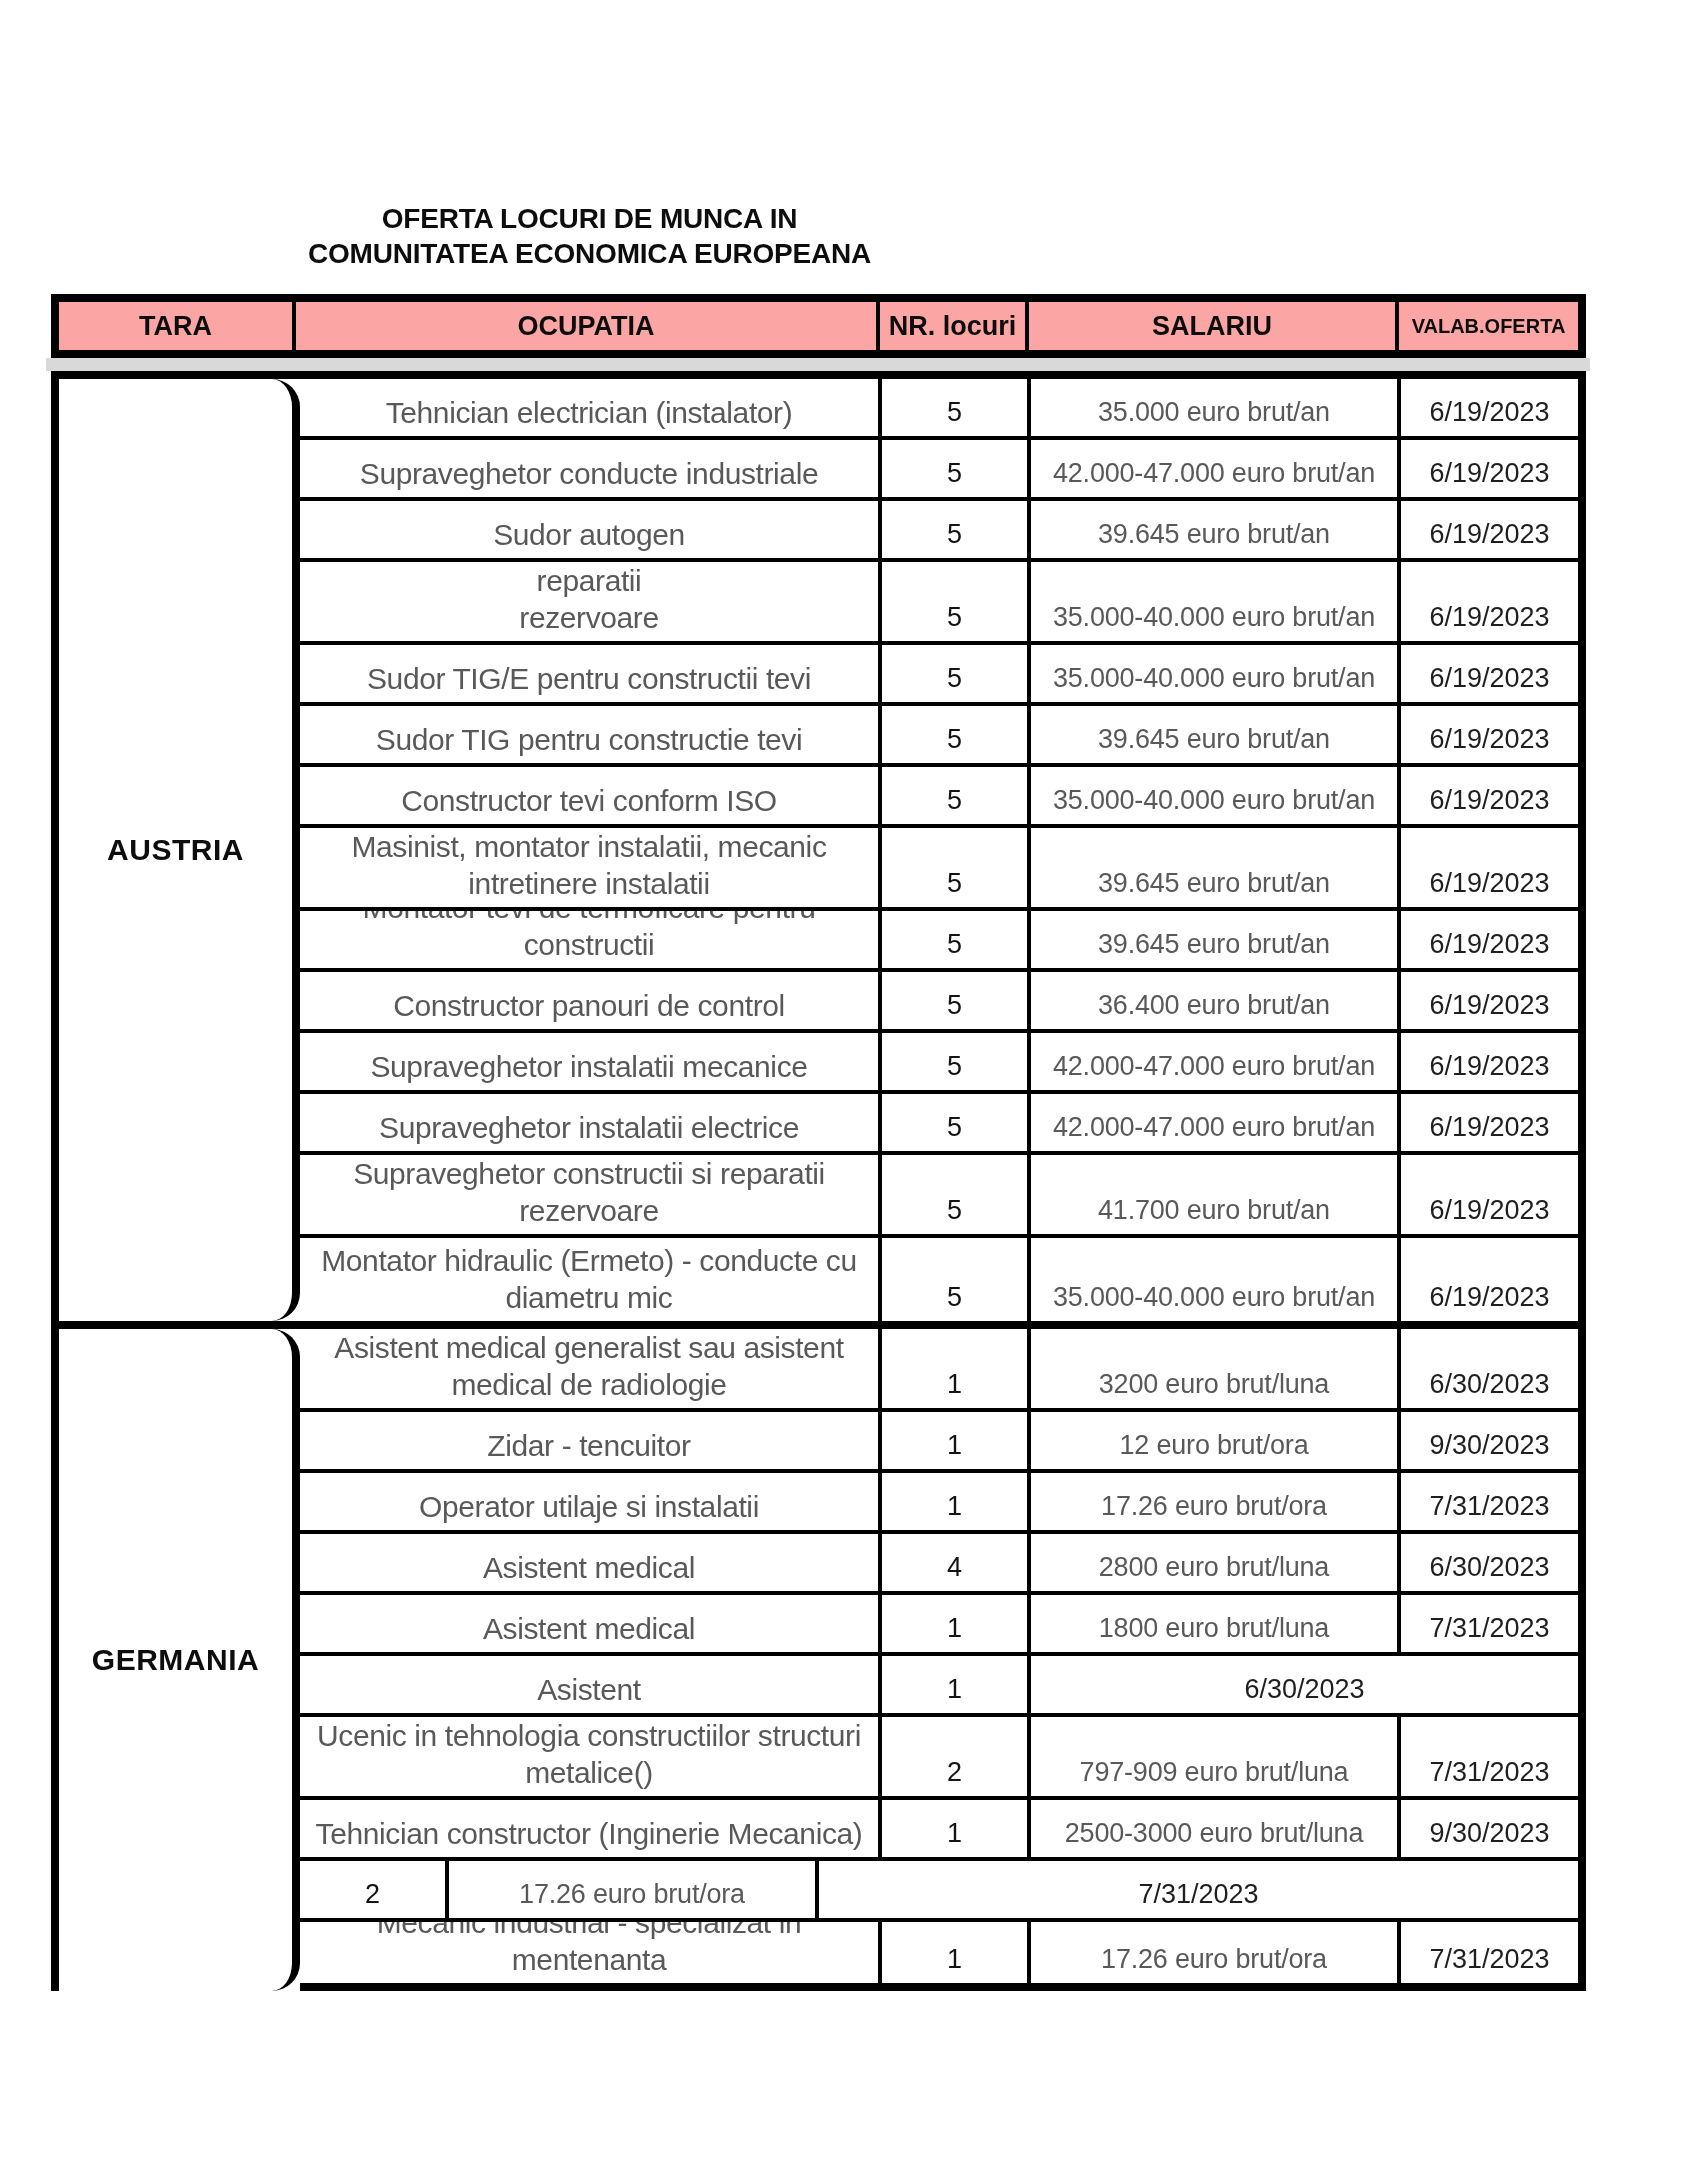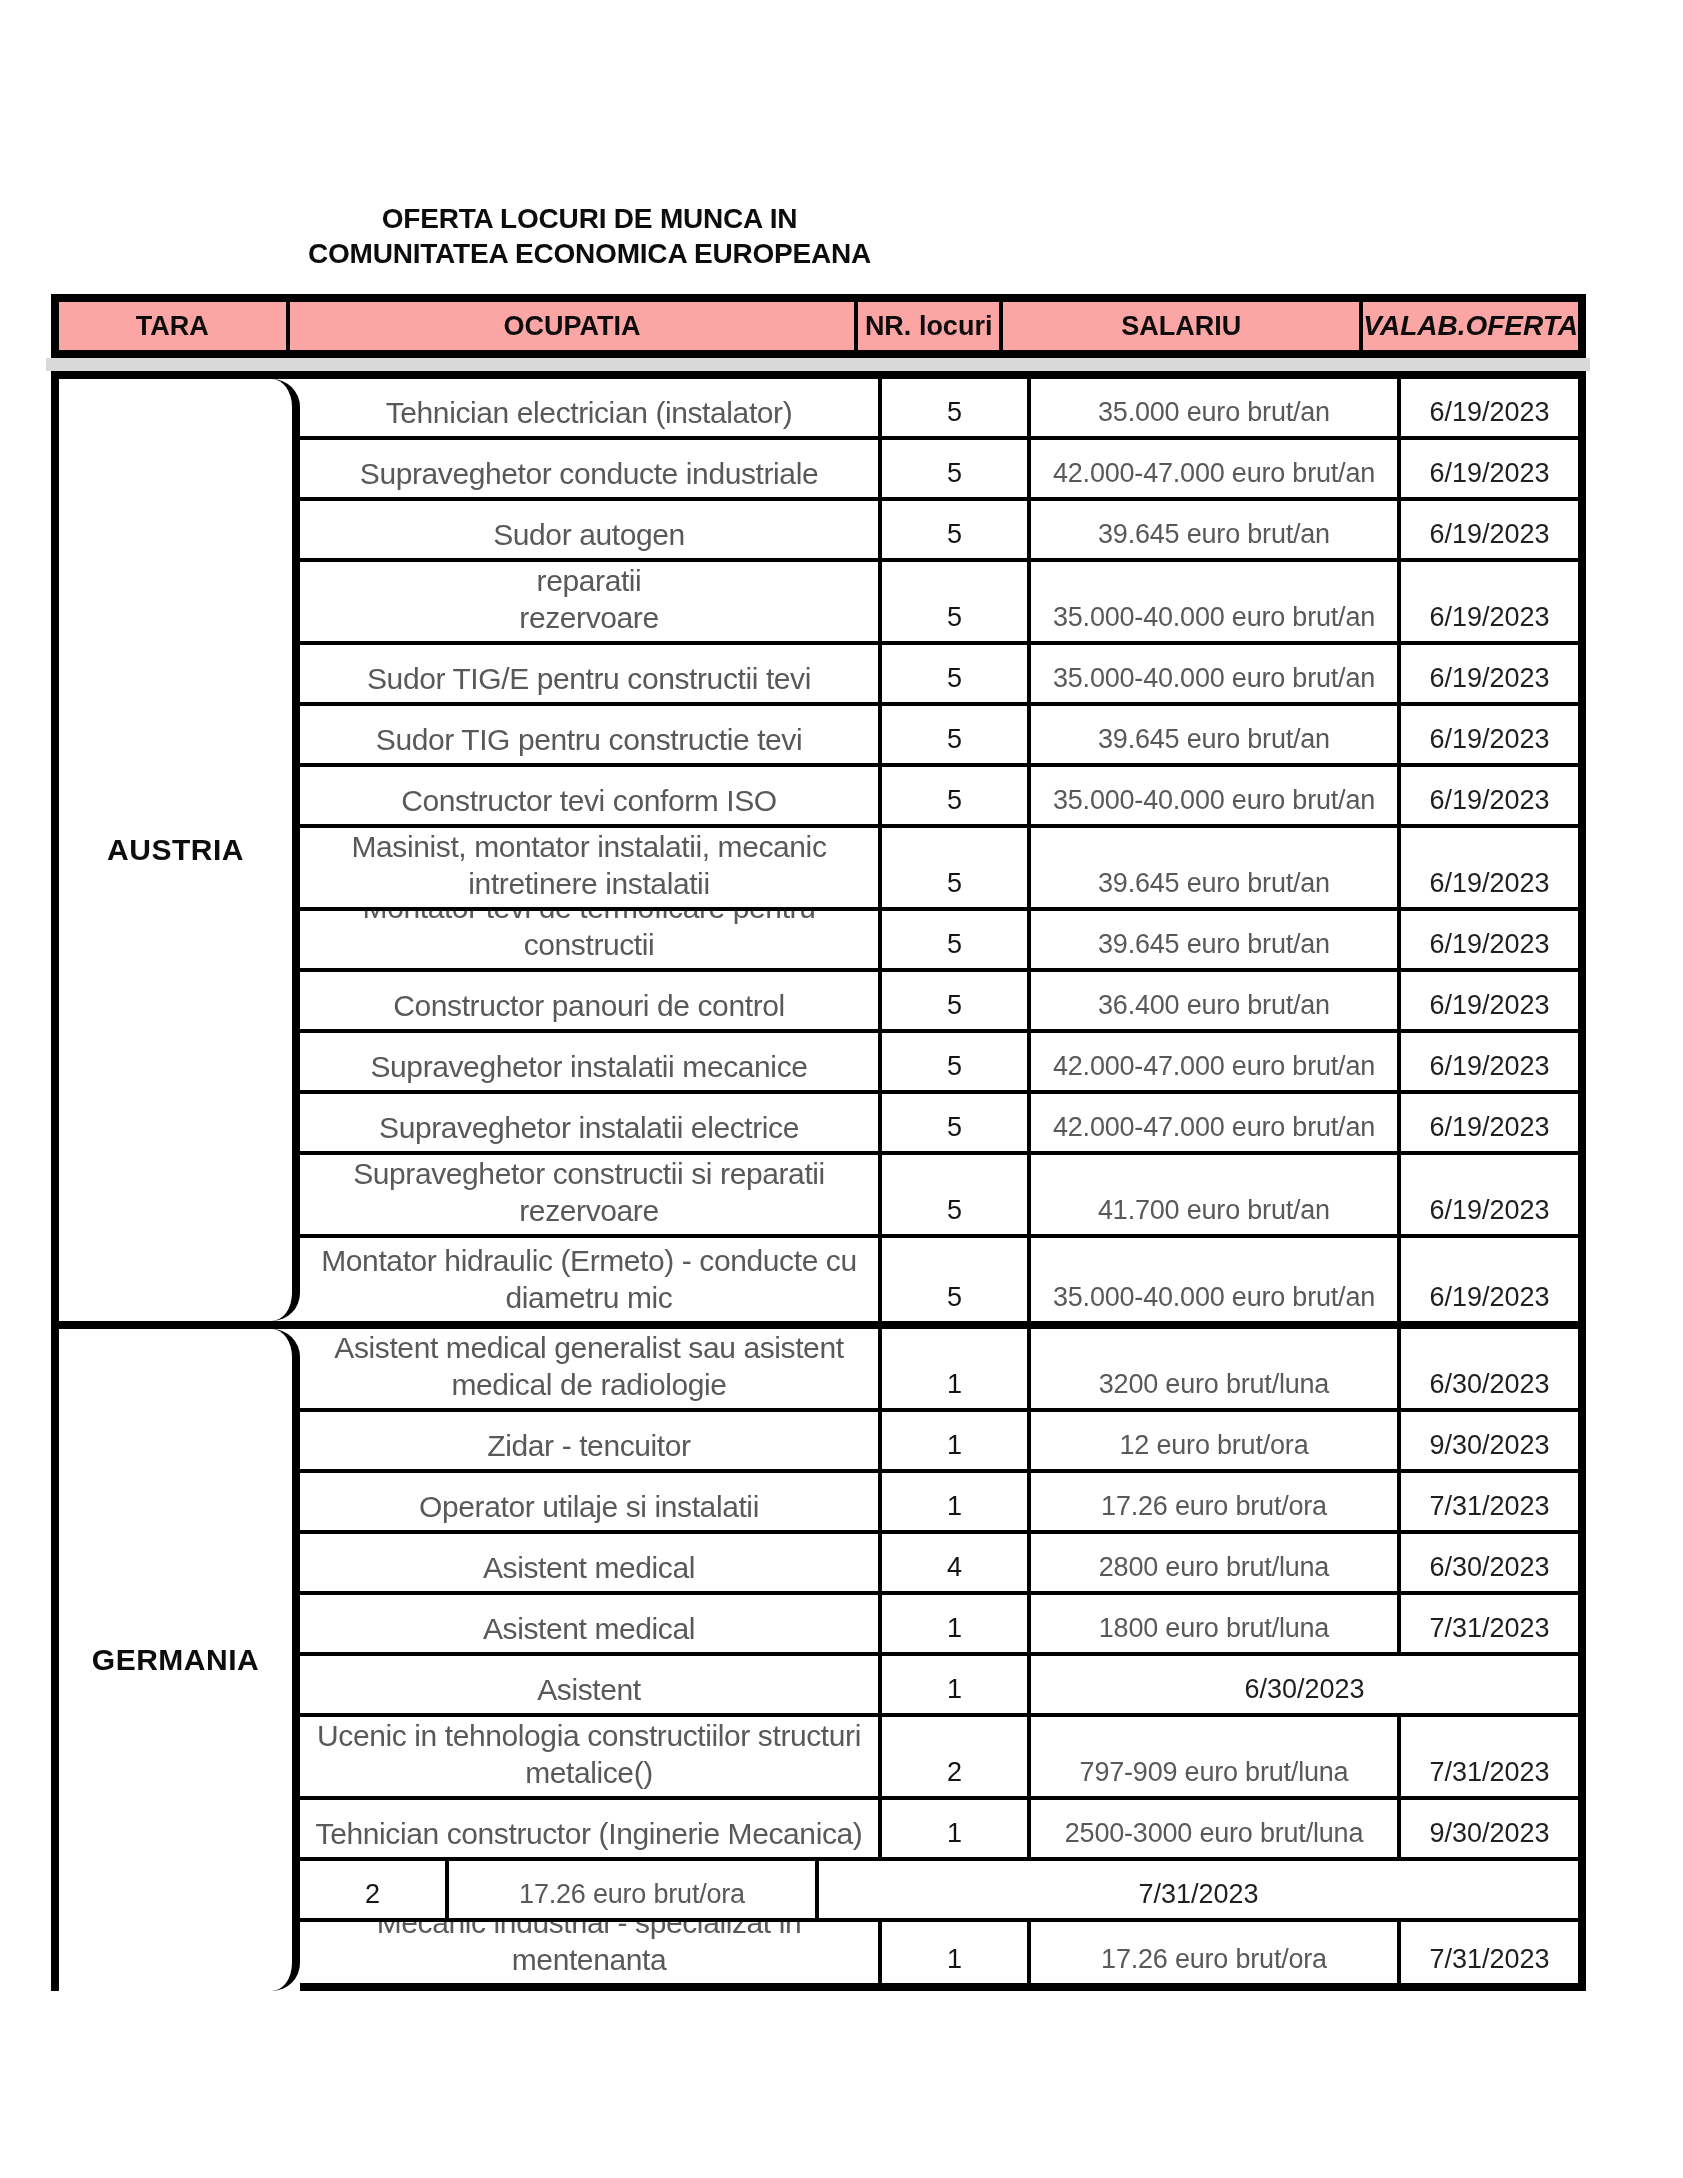--- a/index.html
+++ b/index.html
@@ -24,21 +24,21 @@
   }
   .th{
     display:flex;align-items:center;justify-content:center;
     font-weight:700;font-size:27px;color:#0d0d0d;
     border-right:4px solid #000;box-sizing:border-box;
   }
   .th-tara{width:237px;}
   .th-ocup{width:584px;}
   .th-nr{width:149px;}
   .th-sal{width:370px;}
-  .th-val{flex:1;border-right:none;font-size:28px;font-style:italic;}
+  .th-val{flex:1;border-right:none;font-size:20px;}
   
   .spacer{
     position:absolute;left:46px;top:358px;width:1544px;height:13px;
     background:#d9d9d9;
   }
   
   .tbody{
     position:absolute;left:51px;top:371px;width:1535px;
     box-sizing:border-box;
   }

